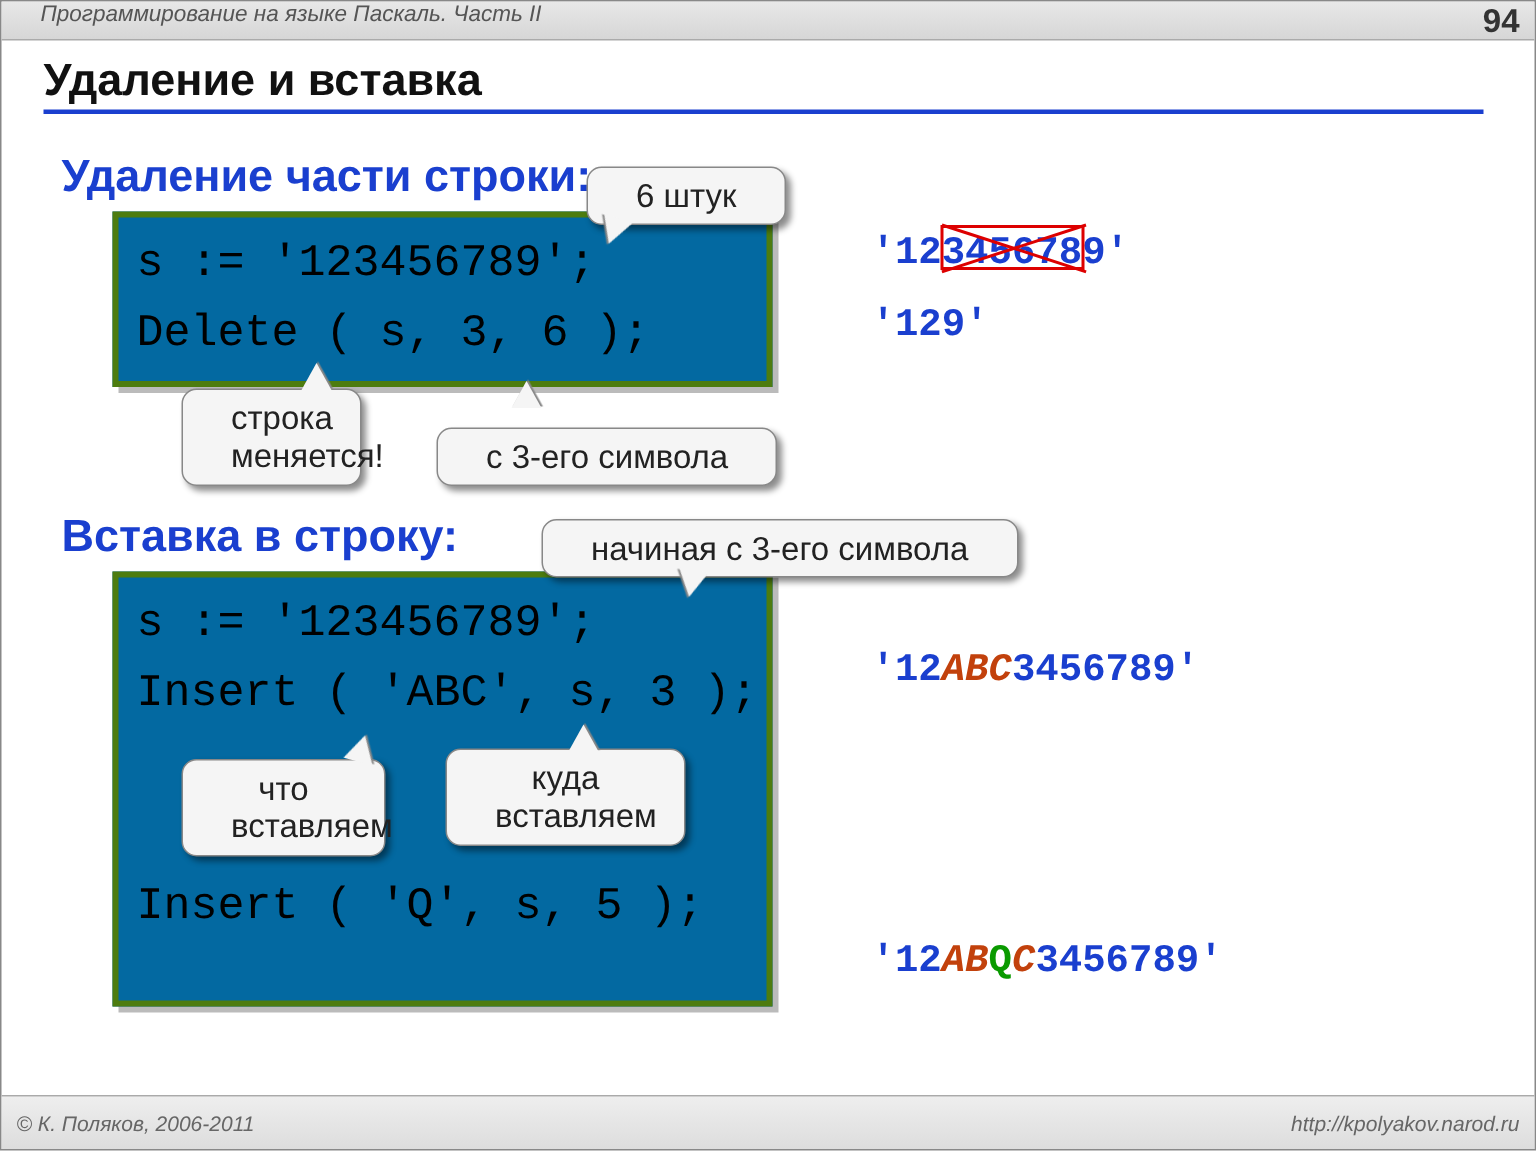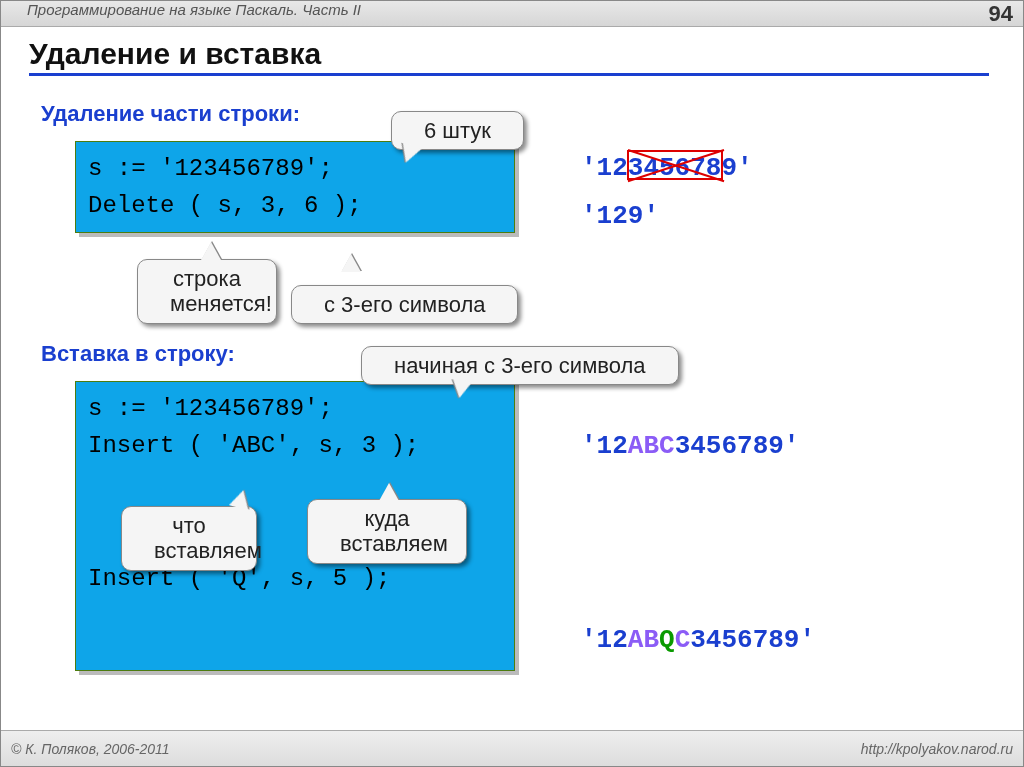--- a/index.html
+++ b/index.html
@@ -37,31 +37,31 @@
   .slide-title {
     font-size: 30px;
     font-weight: bold;
     color: #111;
     margin: 10px 0 6px 28px;
     border-bottom: 3px solid #1a3fcf;
     padding-bottom: 2px;
     width: 960px;
   }
   .section-title {
-    font-size: 22px;
+    font-size: 30px;
     font-weight: bold;
     color: #1a3fcf;
     margin-left: 40px;
   }
   .codebox {
-    background: #0ea5e9;
-    border: 1px solid #4d7c0f;
+    background: #0369a1;
+    border: 4px solid #4d7c0f;
     box-shadow: 4px 4px 0 #bbb;
     font-family: "Courier New", monospace;
-    font-size: 24px;
+    font-size: 30px;
     line-height: 1.55;
     padding: 8px 12px;
     color: #000;
     white-space: pre;
   }
   .callout {
     position: absolute;
     background: #f5f5f5;
     border: 1px solid #888;
     border-radius: 10px;
@@ -72,21 +72,21 @@
     line-height: 1.15;
     color: #222;
   }
   .output {
     position: absolute;
     font-family: "Courier New", monospace;
     font-size: 26px;
     font-weight: bold;
     color: #1a3fcf;
   }
-  .output .red { color: #8b5cf6; }
+  .output .red { color: #c2410c; font-style: italic; }
   .output .grn { color: #0a9a00; }
   .strike {
     position: absolute;
     border: 2px solid #d00;
   }
   .dline {
     position: absolute;
     width: 2px;
     background: #d00;
     transform-origin: top center;
@@ -129,21 +129,21 @@
 <div class="slide-title">Удаление и вставка</div>
 
 <div style="position:absolute; top:100px;" class="section-title">Удаление части строки:</div>
 
 <div class="codebox" style="position:absolute; left:74px; top:140px; width:440px;"><span>s := '123456789';
 Delete ( s, 3, 6 );</span></div>
 
 <div class="callout" style="left:390px; top:110px;">6 штук</div>
 <div class="tail" style="left:398px; top:144px; transform: rotate(200deg);"></div>
 
-<div class="callout" style="left:120px; top:258px; width:140px;margin-left:16px;">строка меняется!</div>
+<div class="callout" style="left:120px; top:258px; width:120px;">строка меняется!</div>
 <div class="tail" style="left:200px; top:241px;"></div>
 
 <div class="callout" style="left:290px; top:284px;">с 3-его символа</div>
 <div class="tail" style="left:340px; top:253px;"></div>
 
 <div class="output" style="left:580px; top:152px;">'123456789'</div>
 <div class="strike" style="left:626px; top:149px; width:96px; height:30px;"></div>
 <div class="dline" style="left:626px; top:149px; height:101px; transform: rotate(-72deg);"></div>
 <div class="dline" style="left:722px; top:149px; height:101px; transform: rotate(72deg);"></div>
 
@@ -154,21 +154,21 @@
 <div class="codebox" style="position:absolute; left:74px; top:380px; width:440px; height:290px;"><span>s := '123456789';
 Insert ( 'ABC', s, 3 );</span>
 <div style="height:96px;"></div><span>Insert ( 'Q', s, 5 );</span></div>
 
 <div class="callout" style="left:360px; top:345px;">начиная с 3-его символа</div>
 <div class="tail" style="left:450px; top:379px; transform: rotate(190deg);"></div>
 
 <div class="callout" style="left:120px; top:505px; width:136px;">что вставляем</div>
 <div class="tail" style="left:230px; top:489px; transform: rotate(15deg);"></div>
 
-<div class="callout" style="left:306px; top:498px; width:160px;">куда вставляем</div>
+<div class="callout" style="left:296px; top:498px; width:160px;">куда вставляем</div>
 <div class="tail" style="left:378px; top:482px;"></div>
 
 <div class="output" style="left:580px; top:430px;"><span>'12</span><span class="red">ABC</span><span>3456789'</span></div>
 
 <div class="output" style="left:580px; top:624px;"><span>'12</span><span class="red">AB</span><span class="grn">Q</span><span class="red">C</span><span>3456789'</span></div>
 
 <div class="footer">
   <span>© К. Поляков, 2006-2011</span>
   <span>http://kpolyakov.narod.ru</span>
 </div>

